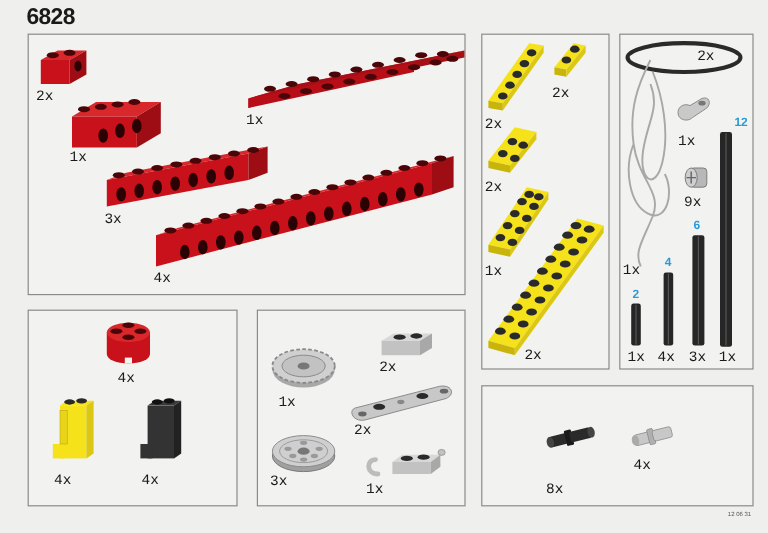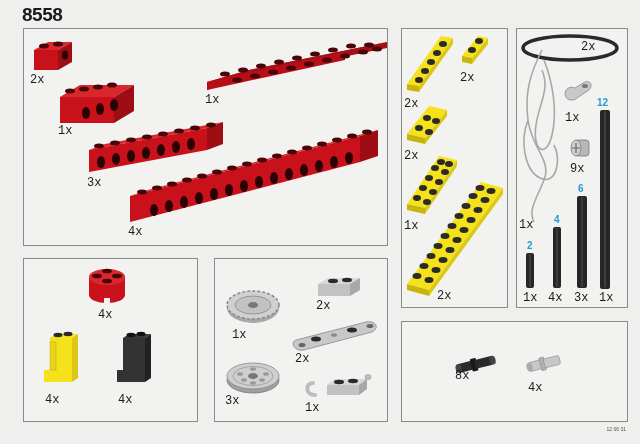--- a/index.html
+++ b/index.html
@@ -9,21 +9,21 @@
   .box { position:absolute; border:1px solid #8a8a8a; background:#f2f2f0; }
   .qty { position:absolute; font-size:12px; line-height:12px; color:#1a1a1a;font-family:Liberation Mono, monospace; }
   .len { position:absolute; font-size:10px; font-weight:bold; color:#2a9ad6; }
   .part { position:absolute; }
   svg { display:block; overflow:visible; }
   .footer-code { position:absolute; right:14px; top:426px; font-size:5px; color:#555; }
 </style>
 </head>
 <body>
 
-<div class="set-number">8558</div>
+<div class="set-number">6828</div>
 
 <div class="box" style="left:23px;top:28px;width:363px;height:216px;"></div>
 
 <div class="part" style="left:30px;top:40px;">
   <svg width="45" height="32" viewBox="0 0 45 32">
     <polygon points="4,10 28,10 42,2 18,2" fill="#d9282c"></polygon>
     <polygon points="4,10 28,10 28,30 4,30" fill="#c8111a"></polygon>
     <polygon points="28,10 42,2 42,22 28,30" fill="#9e0d14"></polygon>
     <ellipse cx="14" cy="6" rx="5" ry="2.5" fill="#4a0508"></ellipse>
     <ellipse cx="28" cy="4" rx="5" ry="2.5" fill="#4a0508"></ellipse>
@@ -297,21 +297,21 @@
 
 <div class="len" style="left:578px;top:183px;">6</div>
 <div class="part" style="left:576px;top:196px;">
   <svg width="12" height="93" viewBox="0 0 12 93">
       <rect x="1" y="0" width="10" height="92" rx="2" fill="#262626"></rect>
       <line x1="6" y1="1" x2="6" y2="91" stroke="#555" stroke-width="1"></line>
     </svg>
 </div>
 <div class="qty" style="left:574px;top:292px;">3x</div>
 
-<div class="len" style="left:597px;top:97px;text-align:center;">12</div>
+<div class="len" style="left:612px;top:97px;text-align:center;">12</div>
 <div class="part" style="left:599px;top:110px;">
   <svg width="12" height="180" viewBox="0 0 12 180">
       <rect x="1" y="0" width="10" height="179" rx="2" fill="#262626"></rect>
       <line x1="6" y1="1" x2="6" y2="178" stroke="#555" stroke-width="1"></line>
     </svg>
 </div>
 <div class="qty" style="left:599px;top:292px;">1x</div>
 
 <div class="box" style="left:23px;top:258px;width:173px;height:162px;"></div>
 
@@ -427,21 +427,21 @@
   <svg width="44" height="18" viewBox="0 0 44 18">
     <g transform="rotate(-14 22 9)">
       <rect x="4" y="5" width="16" height="9" rx="2" fill="#2a2a2a"></rect>
       <rect x="18" y="3" width="6" height="13" rx="1" fill="#1a1a1a"></rect>
       <rect x="22" y="5" width="18" height="9" rx="2" fill="#2a2a2a"></rect>
       <ellipse cx="5" cy="9.5" rx="3" ry="4.5" fill="#444"></ellipse>
       <ellipse cx="40" cy="9.5" rx="3" ry="4.5" fill="#444"></ellipse>
     </g>
   </svg>
 </div>
-<div class="qty" style="left:455px;top:370px;text-align:right;">8x</div>
+<div class="qty" style="left:455px;top:402px;text-align:right;">8x</div>
 
 <div class="part" style="left:524px;top:354px;">
   <svg width="40" height="18" viewBox="0 0 40 18">
     <g transform="rotate(-14 20 9)">
       <rect x="4" y="5" width="14" height="9" rx="2" fill="#c8c8c8" stroke="#888" stroke-width="0.6"></rect>
       <rect x="16" y="3" width="5" height="13" rx="1" fill="#b0b0b0" stroke="#888" stroke-width="0.6"></rect>
       <rect x="20" y="5" width="16" height="9" rx="2" fill="#c8c8c8" stroke="#888" stroke-width="0.6"></rect>
       <ellipse cx="5" cy="9.5" rx="3" ry="4.5" fill="#aaa"></ellipse>
     </g>
   </svg>

